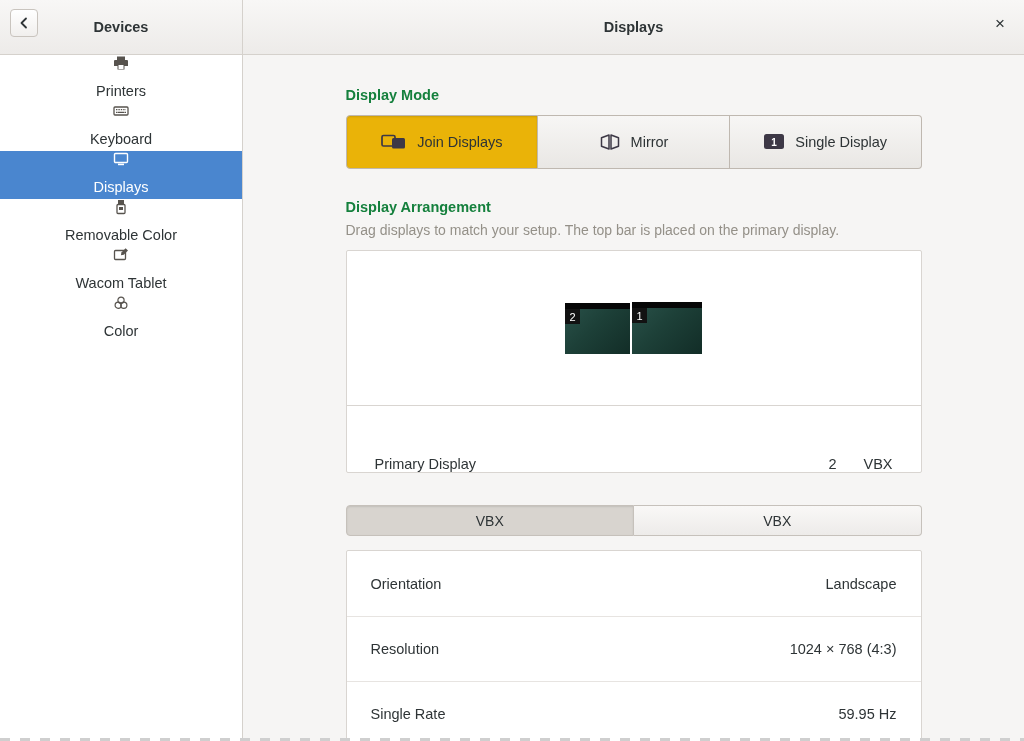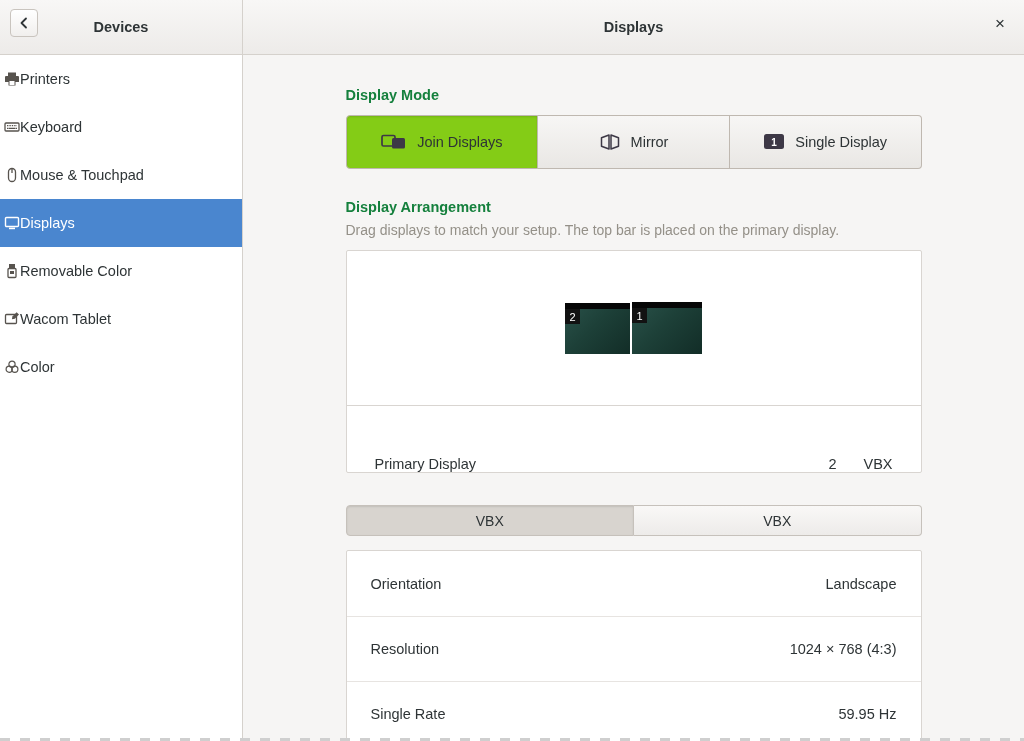--- a/index.html
+++ b/index.html
@@ -14,38 +14,38 @@
   .back-btn { position:absolute; left:10px; top:9px; width:28px; height:28px; border:1px solid #c9c4be; border-radius:4px;
               background:linear-gradient(to bottom,#ffffff,#f1efed); display:flex; align-items:center; justify-content:center; cursor:pointer; z-index:2; }
   .header-title { width:100%; text-align:center; font-weight:bold; font-size:14.5px; }
   .header-main { flex:1; position:relative; display:flex; align-items:center; justify-content:center; }
   .close-btn { position:absolute; right:13px; top:12px; width:22px; height:22px; display:flex; align-items:center; justify-content:center;
                font-size:17px; color:#2e3436; cursor:pointer; line-height:1; }
 
   
   .app-body { flex:1; display:flex; overflow:hidden; }
   .sidebar { width:243px; flex:none; background:#ffffff; border-right:1px solid #d5d1cc; }
-  .sidebar-item { height:48px; display:flex; align-items:center; padding:0 4px; font-size:14.5px; cursor:pointer; color:#2e3436; }
+  .sidebar-item { height:48px; display:flex; align-items:center; gap:12px; padding:0 4px; font-size:14.5px; cursor:pointer; color:#2e3436;flex-direction:column; }
   .sidebar-item .icn { width:16px; height:16px; flex:none; color:#57534e; display:flex; align-items:center; justify-content:center; }
   .sidebar-item.selected { background:#4a86cf; color:#ffffff; }
   .sidebar-item.selected .icn { color:#ffffff; }
 
   main { flex:1; display:flex; justify-content:center; overflow:hidden; }
   .content { width:576px; padding-top:32px; }
 
   .section-heading { font-size:14.5px; font-weight:bold; color:#15803d; }
   .subtitle { font-size:14px; color:#949088; margin-top:7px; }
 
   
   .segmented { display:flex; height:54px; margin-top:12px; }
   .segment { flex:1; display:flex; align-items:center; justify-content:center; gap:10px; font-size:14.5px;
              border:1px solid #bfb8b0; border-left-width:0; background:linear-gradient(to bottom,#f7f6f5,#e9e7e4); cursor:pointer; }
   .segment:first-child { border-left-width:1px; border-radius:4px 0 0 4px; }
   .segment:last-child { border-radius:0 4px 4px 0; }
-  .segment.selected { background:#84cc16; box-shadow:inset 0 1px 2px rgba(0,0,0,.12); }
+  .segment.selected { background:#eab308; box-shadow:inset 0 1px 2px rgba(0,0,0,.12); }
 
   
   .panel { background:#ffffff; border:1px solid #d9d5d1; border-radius:2px; }
   .arrangement-panel { margin-top:12px; }
   .drag-area { height:155px; border-bottom:1px solid #d9d5d1; display:flex; align-items:center; justify-content:center; }
   .monitors { display:flex; align-items:flex-end; gap:2px; }
   .monitor { position:relative; background:linear-gradient(135deg,#2a524a 0%,#1d4038 45%,#122d27 100%); cursor:grab; }
   .monitor .topbar { height:6px; background:#060606; }
   .monitor .badge { position:absolute; top:6px; left:0; width:15px; height:15px; background:#121212; color:#ffffff;
                     font-size:11px; display:flex; align-items:center; justify-content:center; }
@@ -115,29 +115,20 @@
       <div class="sidebar-item">
         <span class="icn">
           <svg width="16" height="16" viewBox="0 0 16 16">
               <rect x="1" y="4" width="14" height="8" rx="1" fill="none" stroke="currentColor" stroke-width="1.3"></rect>
               <path d="M3 6h1.4v1.2H3zM5.4 6h1.4v1.2H5.4zM7.8 6h1.4v1.2H7.8zM10.2 6h1.4v1.2h-1.4zM3 8.8h1.4V10H3zM4.8 8.8h6.4V10H4.8zM11.6 8.8H13V10h-1.4zM12.6 6H13v1.2h-.4z" fill="currentColor"></path>
             </svg>
         </span>
         <span>Keyboard</span>
       </div>
 
-      <div class="sidebar-item">
-        <span class="icn">
-          <svg width="16" height="16" viewBox="0 0 16 16">
-              <rect x="4.5" y="1.5" width="7" height="13" rx="3.5" fill="none" stroke="currentColor" stroke-width="1.3"></rect>
-              <line x1="8" y1="2" x2="8" y2="6" stroke="currentColor" stroke-width="1.3"></line>
-            </svg>
-        </span>
-        <span>Mouse &amp; Touchpad</span>
-      </div>
 
       <div class="sidebar-item selected">
         <span class="icn">
           <svg width="16" height="16" viewBox="0 0 16 16">
               <rect x="1.5" y="2.5" width="13" height="9" rx="1" fill="none" stroke="currentColor" stroke-width="1.4"></rect>
               <rect x="5" y="12.6" width="6" height="1.6" fill="currentColor"></rect>
             </svg>
         </span>
         <span>Displays</span>
       </div>

